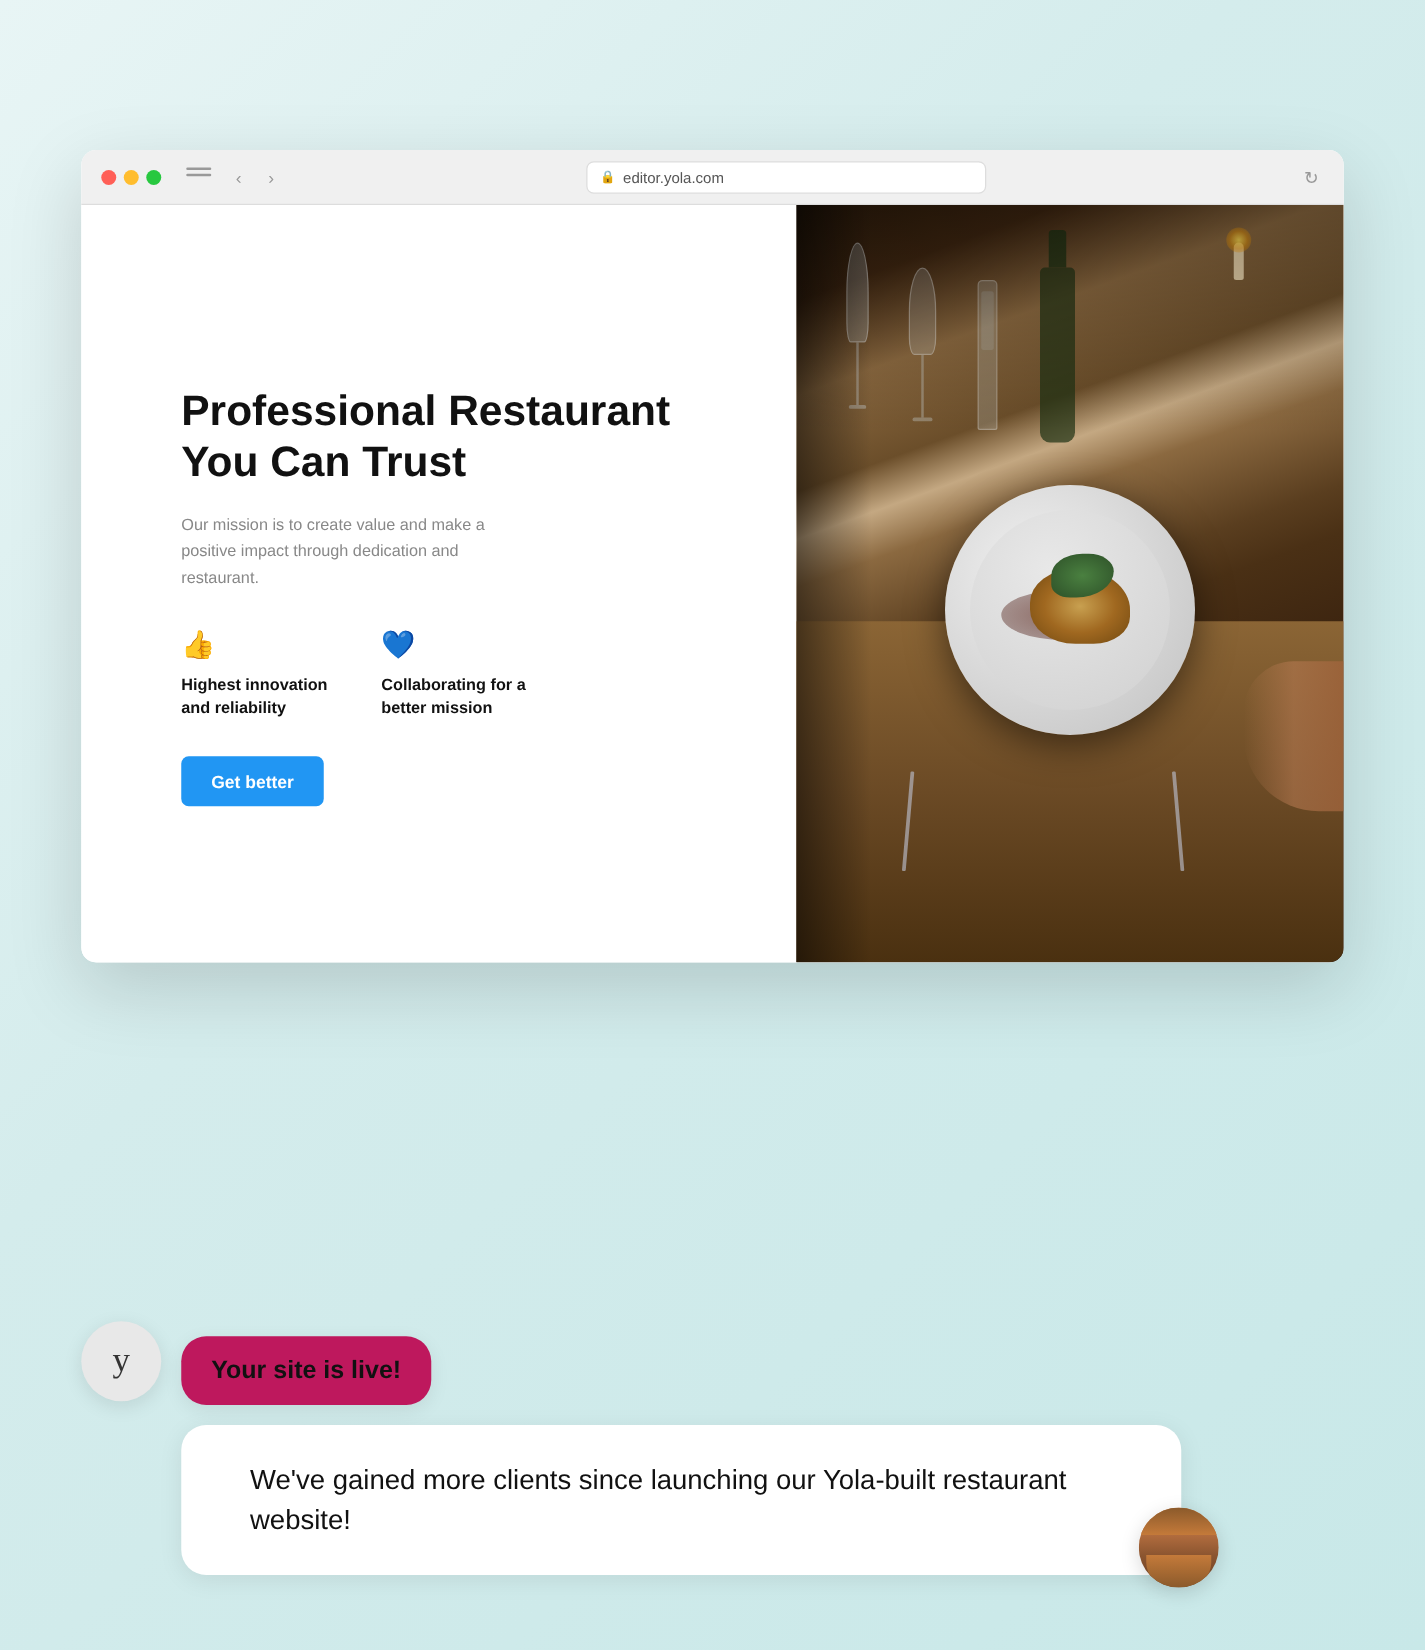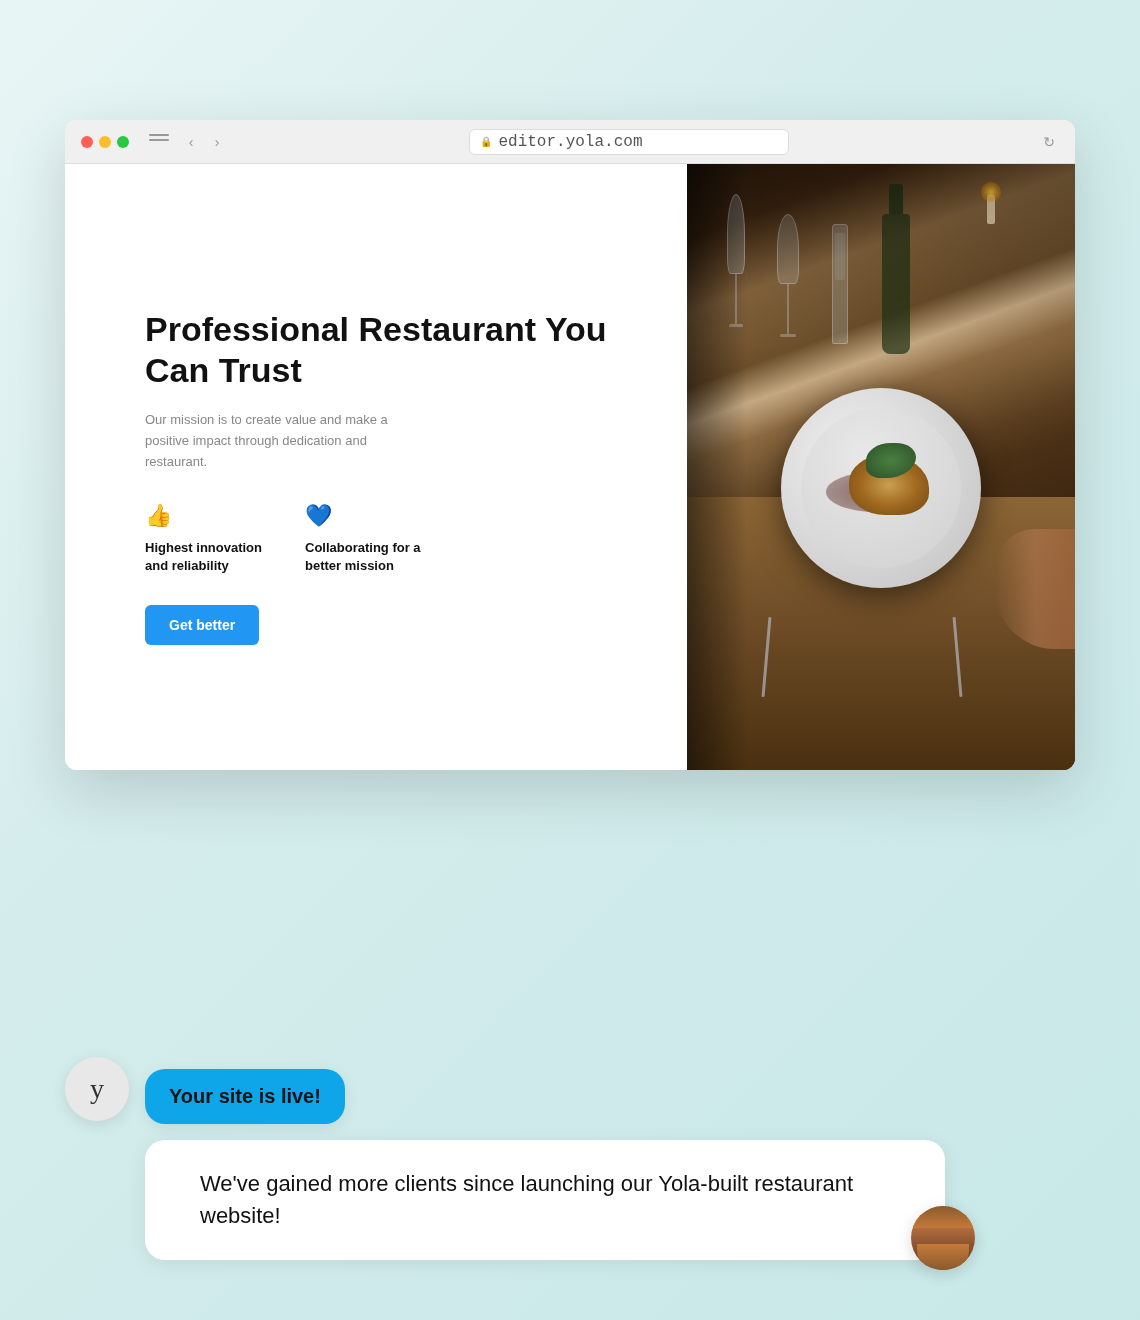--- a/index.html
+++ b/index.html
@@ -106,23 +106,22 @@
       gap: 6px;
       border: 1px solid #ddd;
     }
 
     .lock-icon {
       font-size: 10px;
       color: #999;
     }
 
     .address-text {
-      font-size: 16px;
+      font-size: 12px;
       color: #555;
-      font-family: Liberation Mono, monospace;
     }
 
     .reload-btn {
       width: 20px;
       height: 20px;
       display: flex;
       align-items: center;
       justify-content: center;
       color: #999;
       font-size: 14px;
@@ -130,21 +129,21 @@
     }
 
     
     .browser-content {
       display: flex;
       height: calc(100% - 44px);
     }
 
     
     .left-panel {
-      width: 622px;
+      width: 572px;
       background: #ffffff;
       padding: 60px 50px 40px 80px;
       display: flex;
       flex-direction: column;
       justify-content: center;
       flex-shrink: 0;
     }
 
     .hero-title {
       font-size: 34px;
@@ -352,21 +351,21 @@
       justify-content: center;
       font-size: 28px;
       font-weight: 400;
       color: #333;
       font-family: Georgia, serif;
       flex-shrink: 0;
       box-shadow: 0 4px 15px rgba(0,0,0,0.1);
     }
 
     .chat-bubble-small {
-      background: #0ea5e9;
+      background: #be185d;
       border-radius: 20px;
       padding: 16px 24px;
       box-shadow: 0 4px 15px rgba(0,0,0,0.08);
       margin-top: 16px;
     }
 
     .chat-bubble-small-text {
       font-size: 20px;
       font-weight: 600;
       color: #111;

